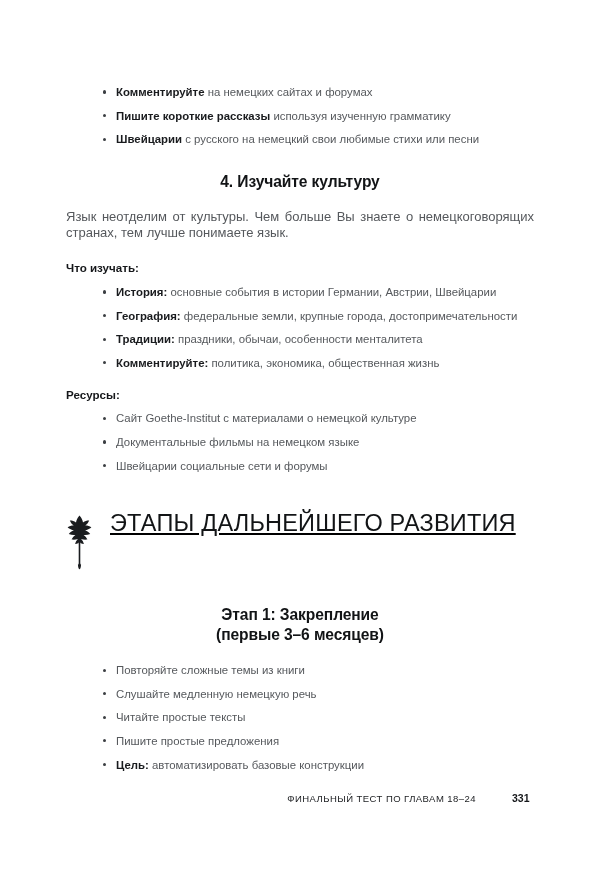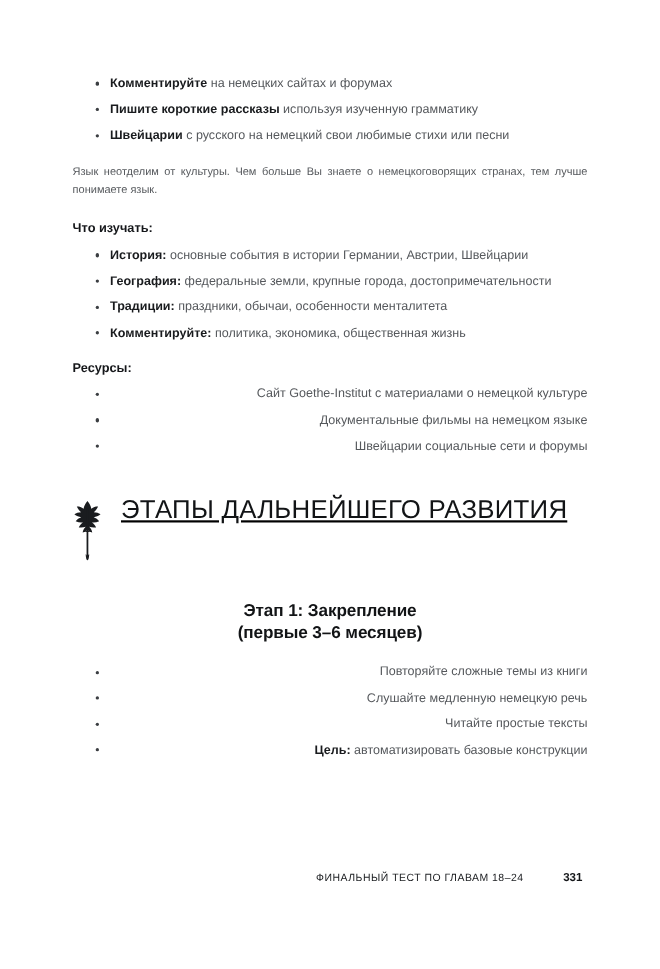--- a/index.html
+++ b/index.html
@@ -25,21 +25,21 @@
   .content {
     position: absolute;
     left: 66px;
     top: 68px;
     width: 468px;
   }
 
   
   ul.blist {
     list-style: none;
-    margin: 0;
+    margin: 16px;
     padding: 0;
   }
   ul.blist > li {
     position: relative;
     padding-left: 34px;
     margin-bottom: 7px;
     font-size: 11.4px;
     line-height: 16.6px;
     color: #55585c;
     text-align: justify;
@@ -47,21 +47,21 @@
   ul.blist > li:last-child { margin-bottom: 0; }
   ul.blist > li .bullet {
     position: absolute;
     left: 21px;
     top: 6.4px;
     width: 3.2px;
     height: 3.2px;
     border-radius: 50%;
     background: #3b3e42;
   }
-  ul.blist.nojust > li { text-align: right; }
+  ul.blist.nojust > li { text-align: left; }
   .lbl {
     font-weight: bold;
     color: #191b1e;
   }
 
   
   .h-center {
     text-align: center;
     font-weight: bold;
     color: #121416;
@@ -70,21 +70,21 @@
     letter-spacing: -0.1px;
   }
   .section-label {
     font-weight: bold;
     font-size: 11.6px;
     color: #15171a;
     line-height: 16px;
   }
   p.para {
     margin: 0;
-    font-size: 10px;
+    font-size: 13px;
     line-height: 16.6px;
     color: #55585c;
     text-align: justify;
   }
 
   
   .big-head {
     display: flex;
     align-items: flex-start;
     gap: 17px;
@@ -142,20 +142,21 @@
       <li>
         <span class="bullet"></span>
         <span class="lbl">Пишите короткие рассказы</span><span> используя изученную грамматику</span>
       </li>
       <li>
         <span class="bullet"></span>
         <span class="lbl">Швейцарии</span><span> с русского на немецкий свои любимые стихи или песни</span>
       </li>
     </ul>
 
+    <div class="h-center" style="margin-top:24px;">4. Изучайте культуру</div>
 
     <p class="para" style="margin-top:17px;">Язык неотделим от культуры. Чем больше Вы знаете о немецкоговорящих странах, тем лучше понимаете язык.</p>
 
     <div class="section-label" style="margin-top:18px;">Что изучать:</div>
 
     <ul class="blist" style="margin-top:8px;">
       <li>
         <span class="bullet"></span>
         <span class="lbl">История:</span><span> основные события в истории Германии, Австрии, Швейцарии</span>
       </li>
@@ -214,20 +215,24 @@
       <li>
         <span class="bullet"></span>
         <span>Слушайте медленную немецкую речь</span>
       </li>
       <li>
         <span class="bullet"></span>
         <span>Читайте простые тексты</span>
       </li>
       <li>
         <span class="bullet"></span>
+        <span>Пишите простые предложения</span>
+      </li>
+      <li>
+        <span class="bullet"></span>
         <span class="lbl">Цель:</span><span> автоматизировать базовые конструкции</span>
       </li>
     </ul>
 
   </div>
 
   <div class="footer">
     <div class="footer-title">ФИНАЛЬНЫЙ ТЕСТ ПО ГЛАВАМ 18–24</div>
     <div class="footer-page">331</div>
   </div>

